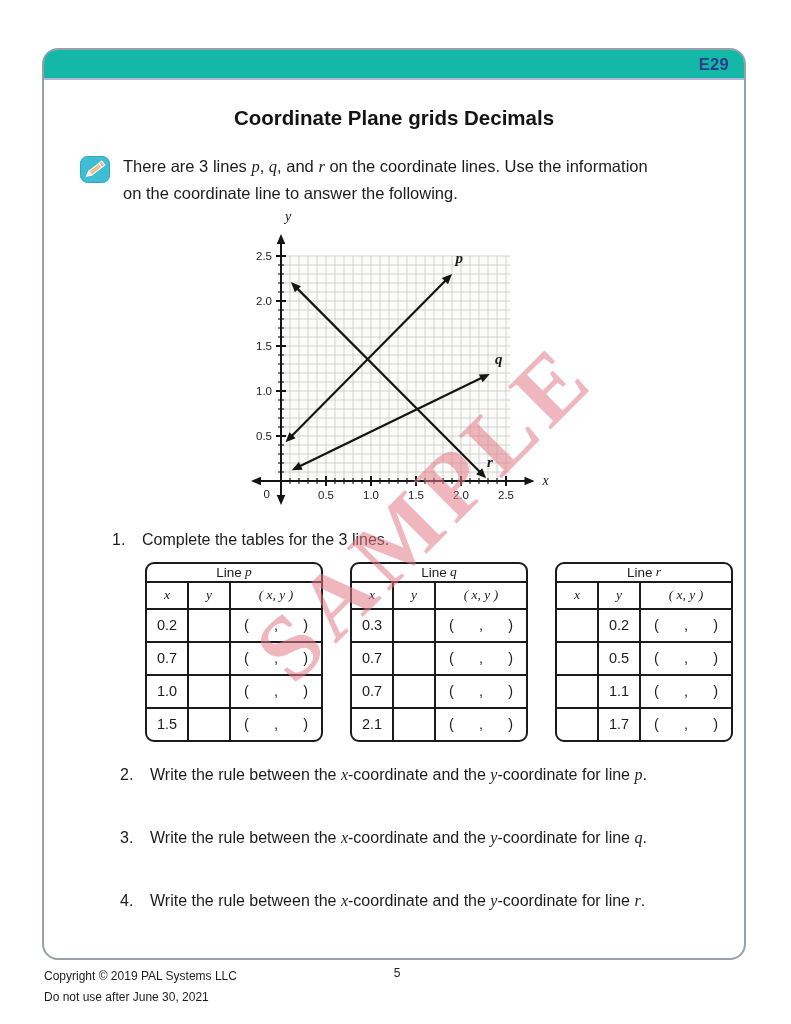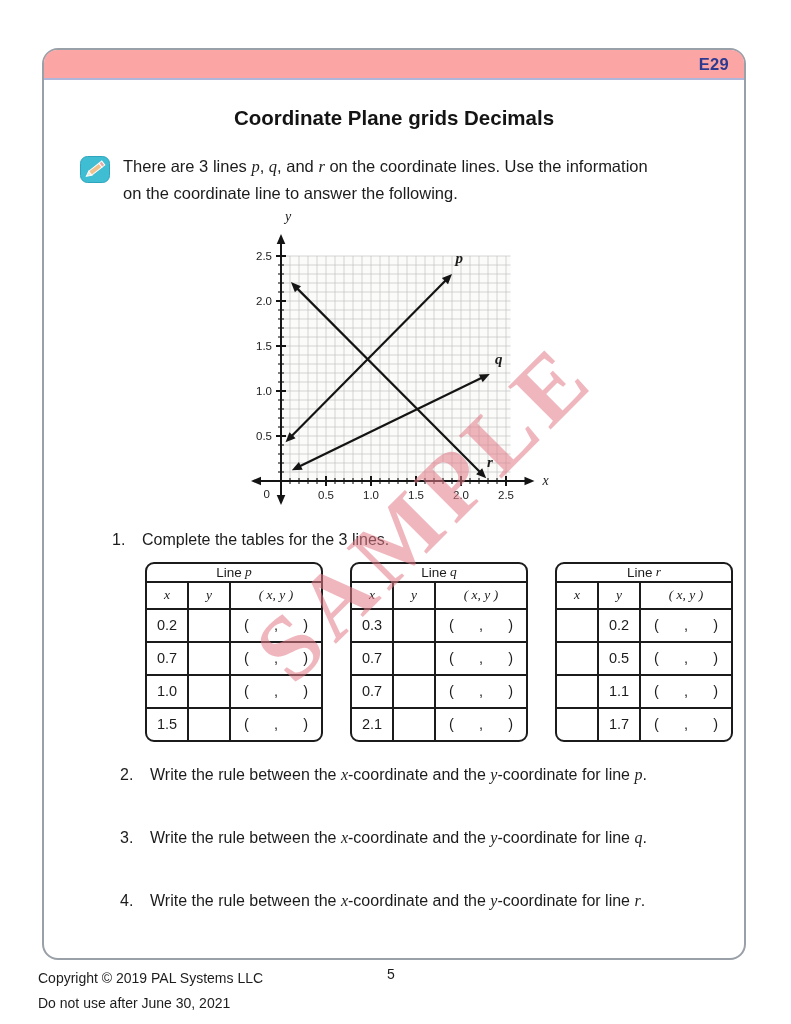--- a/index.html
+++ b/index.html
@@ -5,21 +5,21 @@
   html,body{margin:0;padding:0;}
   body{
     width:791px;height:1024px;position:relative;background:#ffffff;
     font-family:"Liberation Sans",sans-serif;color:#1c1c1c;overflow:hidden;
   }
   .card{
     position:absolute;left:42px;top:48px;width:704px;height:912px;
     background:#fff;border:2px solid #9aa0a8;border-radius:16px;box-sizing:border-box;
   }
   .hbar{
-    height:30px;background:#fca5a5;border-bottom:2px solid #b0b5da;
+    height:30px;background:#14b8a6;border-bottom:2px solid #b0b5da;
     border-radius:13px 13px 0 0;display:flex;align-items:center;
     justify-content:flex-end;padding-right:15px;box-sizing:border-box;
   }
   .tag{font-size:16.5px;font-weight:700;color:#2c3a8f;letter-spacing:0.3px;}
   .title{margin-top:26px;text-align:center;font-size:20.5px;font-weight:700;color:#141414;}
   .intro{display:flex;gap:13px;margin:23px 0 0 36px;}
   .intro-icon{flex:0 0 auto;margin-top:3px;}
   .intro-text{font-size:16.5px;line-height:1.6;white-space:nowrap;}
   .mv{font-family:"Liberation Serif",serif;font-style:italic;}
   .graph{margin:2px 0 0 197px;width:340px;height:312px;}
@@ -39,23 +39,23 @@
   .question{margin-left:76px;font-size:16px;}
   #q2{margin-top:24px;} #q3{margin-top:45px;} #q4{margin-top:45px;}
   .watermark{
     position:absolute;left:424px;top:512px;
     transform:translate(-50%,-50%) rotate(-45deg);
     font-family:"Liberation Serif",serif;font-weight:700;font-size:92px;
     letter-spacing:8px;color:rgba(226,122,134,0.55);white-space:nowrap;
     z-index:6;pointer-events:none;
   }
   .footer{
-    position:absolute;left:38px;top:966px;width:706px;
+    position:absolute;left:44px;top:966px;width:706px;
     display:grid;grid-template-columns:1fr auto 1fr;align-items:start;
-    font-size:14px;color:#1d1d1d;
+    font-size:12px;color:#1d1d1d;
   }
   .f-left{line-height:1.75;}
   .f-right{text-align:right;}
 </style>
 </head>
 <body>
 
 <div class="card">
   <div class="hbar">
     <span class="tag">E29</span>

